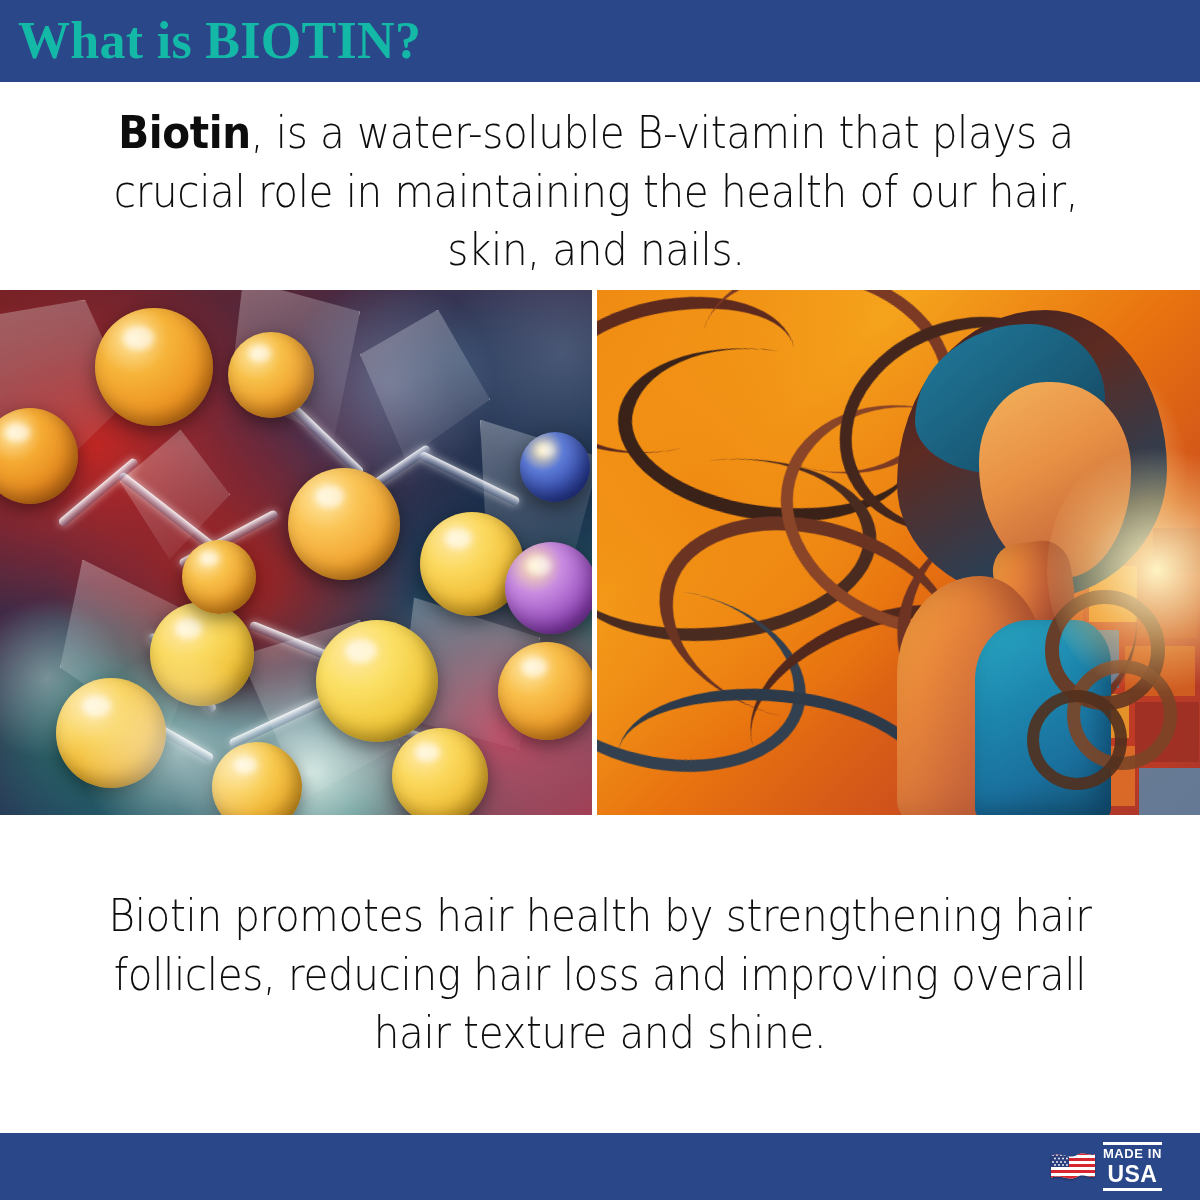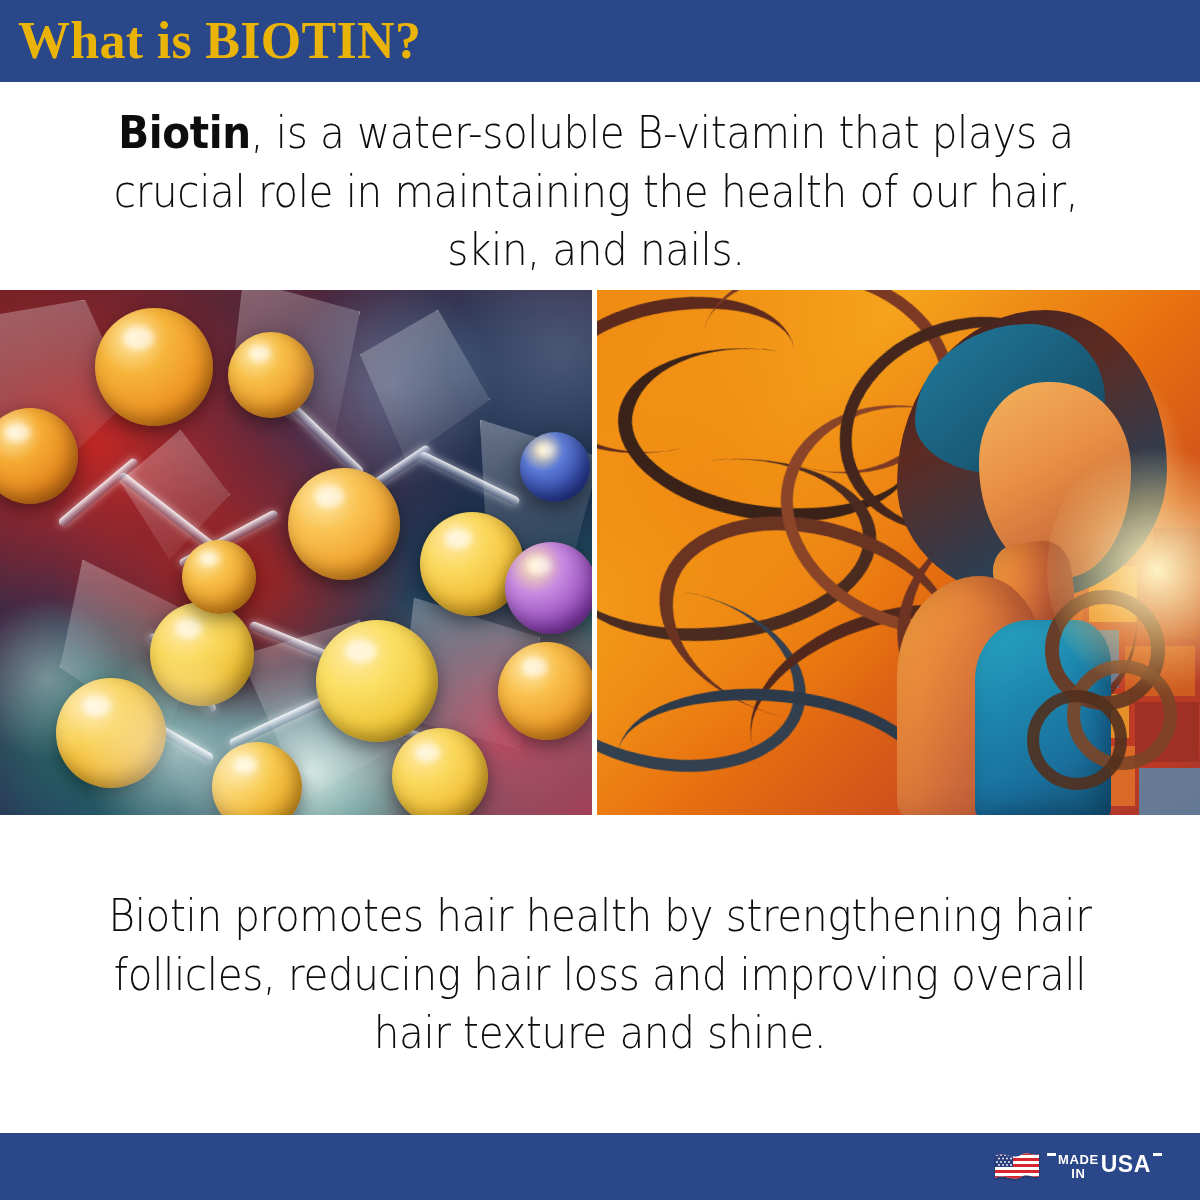--- a/index.html
+++ b/index.html
@@ -13,21 +13,21 @@
 
   
   .header {
     height:82px; width:100%;
     background:#2A4789;
     display:flex; align-items:center;
     padding-left:18px;
     flex:0 0 82px;
   }
   .header-title {
-    color:#eab308;
+    color:#14b8a6;
     font-family:"Liberation Serif", "DejaVu Serif", serif;
     font-weight:700;
     font-size:52px;
     line-height:52px;
     letter-spacing:0.3px;
     white-space:nowrap;
   }
 
   
   .top-text-wrap {
@@ -161,21 +161,21 @@
     padding-right:38px;
   }
   .made-badge { display:flex; align-items:center; gap:7px; }
   .flag {
     position:relative;
     width:46px; height:32px;
     overflow:hidden;
     filter:drop-shadow(0 1px 1px rgba(0,0,0,0.35));
   }
   .flag svg { display:block; }
-  .made-text { display:flex; flex-direction:row; align-items:stretch; gap:2px; }
+  .made-text { display:flex; flex-direction:column; align-items:stretch; gap:2px; }
   .bar { height:3px; background:#ffffff; width:100%; }
   .made-in {
     color:#ffffff; font-family:"Liberation Sans", sans-serif;
     font-weight:700; font-size:13px; letter-spacing:0.6px; line-height:14px;
     text-align:center;
   }
   .usa {
     color:#ffffff; font-family:"Liberation Sans", sans-serif;
     font-weight:700; font-size:23px; letter-spacing:0.5px; line-height:23px;
     text-align:center;

